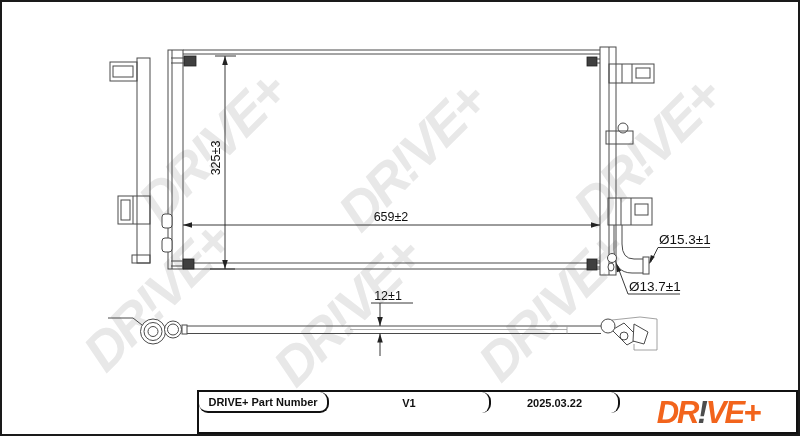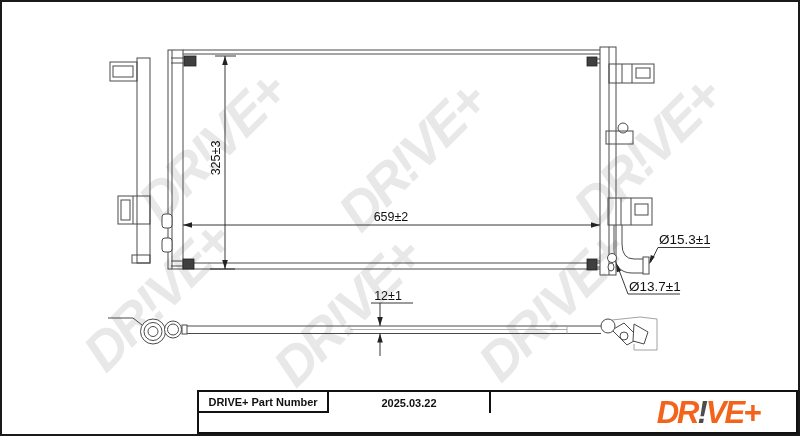--- a/index.html
+++ b/index.html
@@ -8,21 +8,21 @@
   .frame{position:absolute;inset:0;border:2px solid #1a1a1a;box-sizing:border-box;pointer-events:none;z-index:5;}
   svg.draw{position:absolute;left:0;top:0;z-index:1;}
   .wm{font-family:"Liberation Sans",sans-serif;font-style:italic;font-weight:900;
       font-size:54px;letter-spacing:-3px;fill:#e8e8e8;}
   .dim{font-family:"Liberation Sans",sans-serif;font-size:12.5px;fill:#111;}
   .callout{font-family:"Liberation Sans",sans-serif;font-size:13.5px;fill:#111;}
   .title-block{position:absolute;left:197px;top:390px;width:601px;height:44px;background:#fff;
       border:2px solid #111;box-sizing:border-box;display:grid;z-index:6;
       grid-template-columns:130px 162px 129px 1fr;grid-template-rows:21px 1fr;}
   .tb-cell{display:flex;align-items:center;justify-content:center;font-size:11px;font-weight:bold;
-      color:#111;border-right:2px solid #111;box-sizing:border-box;white-space:nowrap;}
+      color:#111;border-right:2px solid #111;box-sizing:border-box;white-space:nowrap;border-radius:9px;}
   .tb-head{border-bottom:2px solid #111;}
   .tb-logo{grid-column:4;grid-row:1 / span 2;border-right:none;display:flex;align-items:center;
       justify-content:center;}
   .logo{font-style:italic;font-weight:900;font-size:31px;letter-spacing:-2px;line-height:1;
       color:#F2641C;white-space:nowrap;}
   .logo .bang{color:#4D4D4D;}
 </style>
 </head>
 <body>
 
@@ -162,15 +162,16 @@
       <polygon points="616,263 621.1,270.7 616.9,272.2" fill="#222" stroke="none"></polygon>
       <text class="callout" x="629" y="291" stroke="none">Ø13.7±1</text>
     </g>
   </svg>
 
   <div class="title-block">
     <div class="tb-cell tb-head">DRIVE+ Part Number</div>
     <div class="tb-cell tb-logo">
       <span class="logo"><span>DR</span><span class="bang">!</span><span>VE+</span></span>
     </div>
+    <div class="tb-cell">V1</div>
     <div class="tb-cell">2025.03.22</div>
   </div>
 </div>
 
 </body></html>

